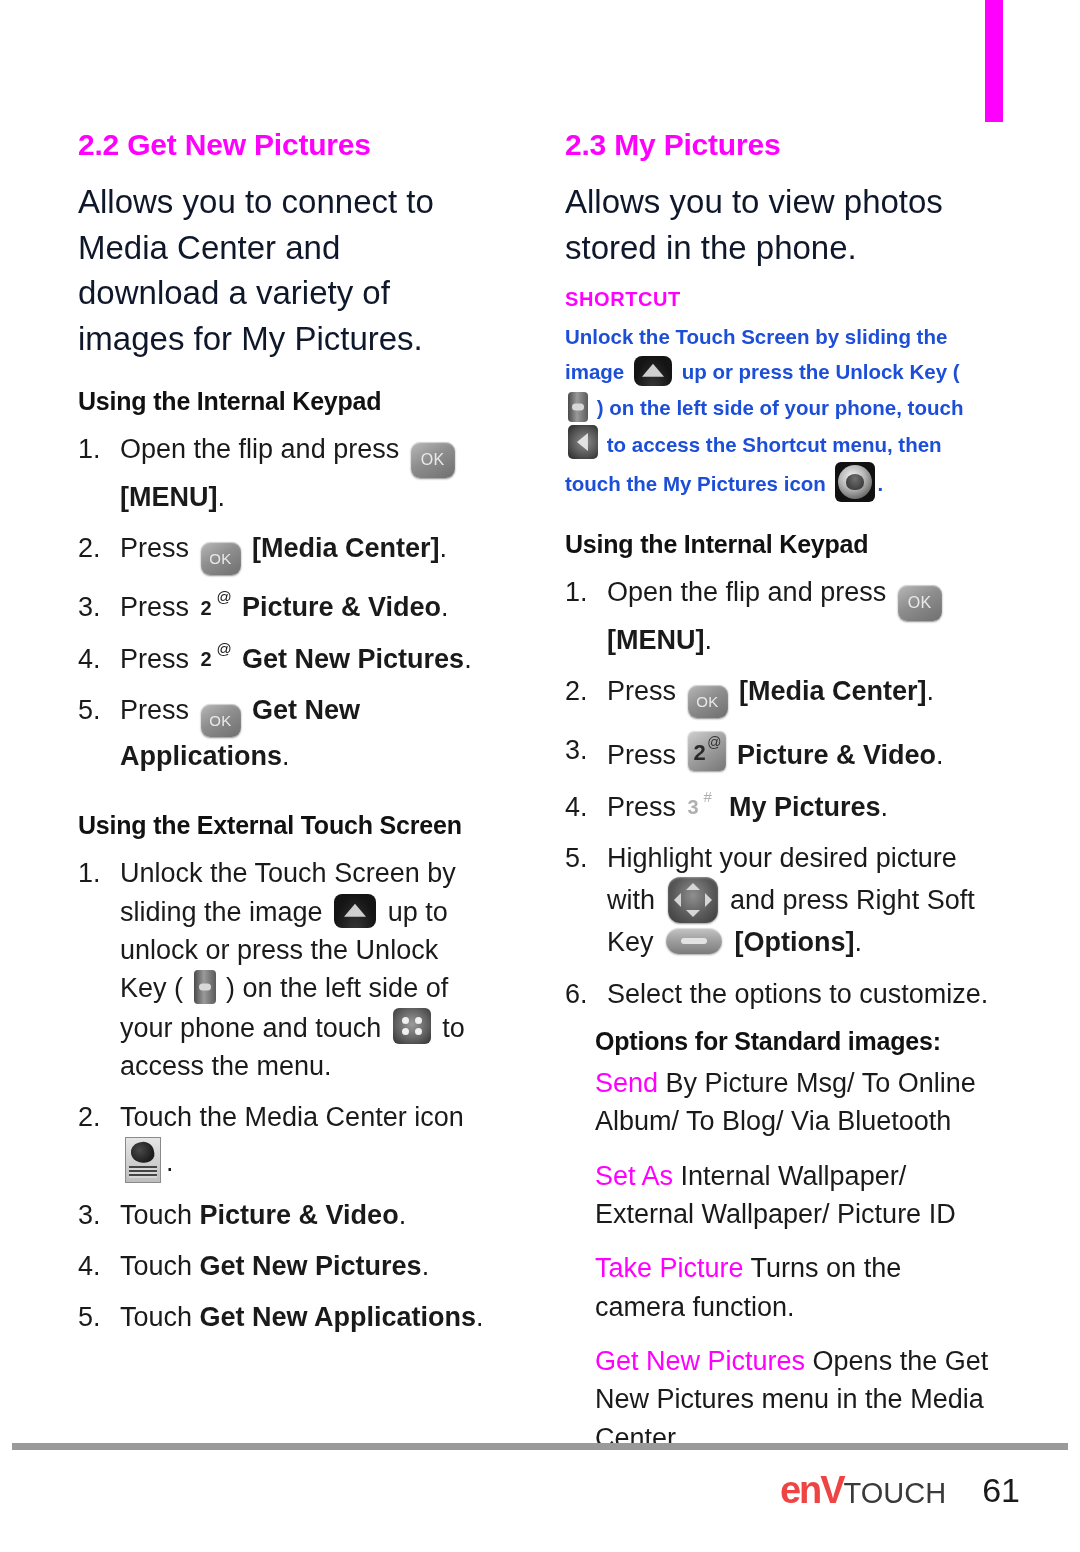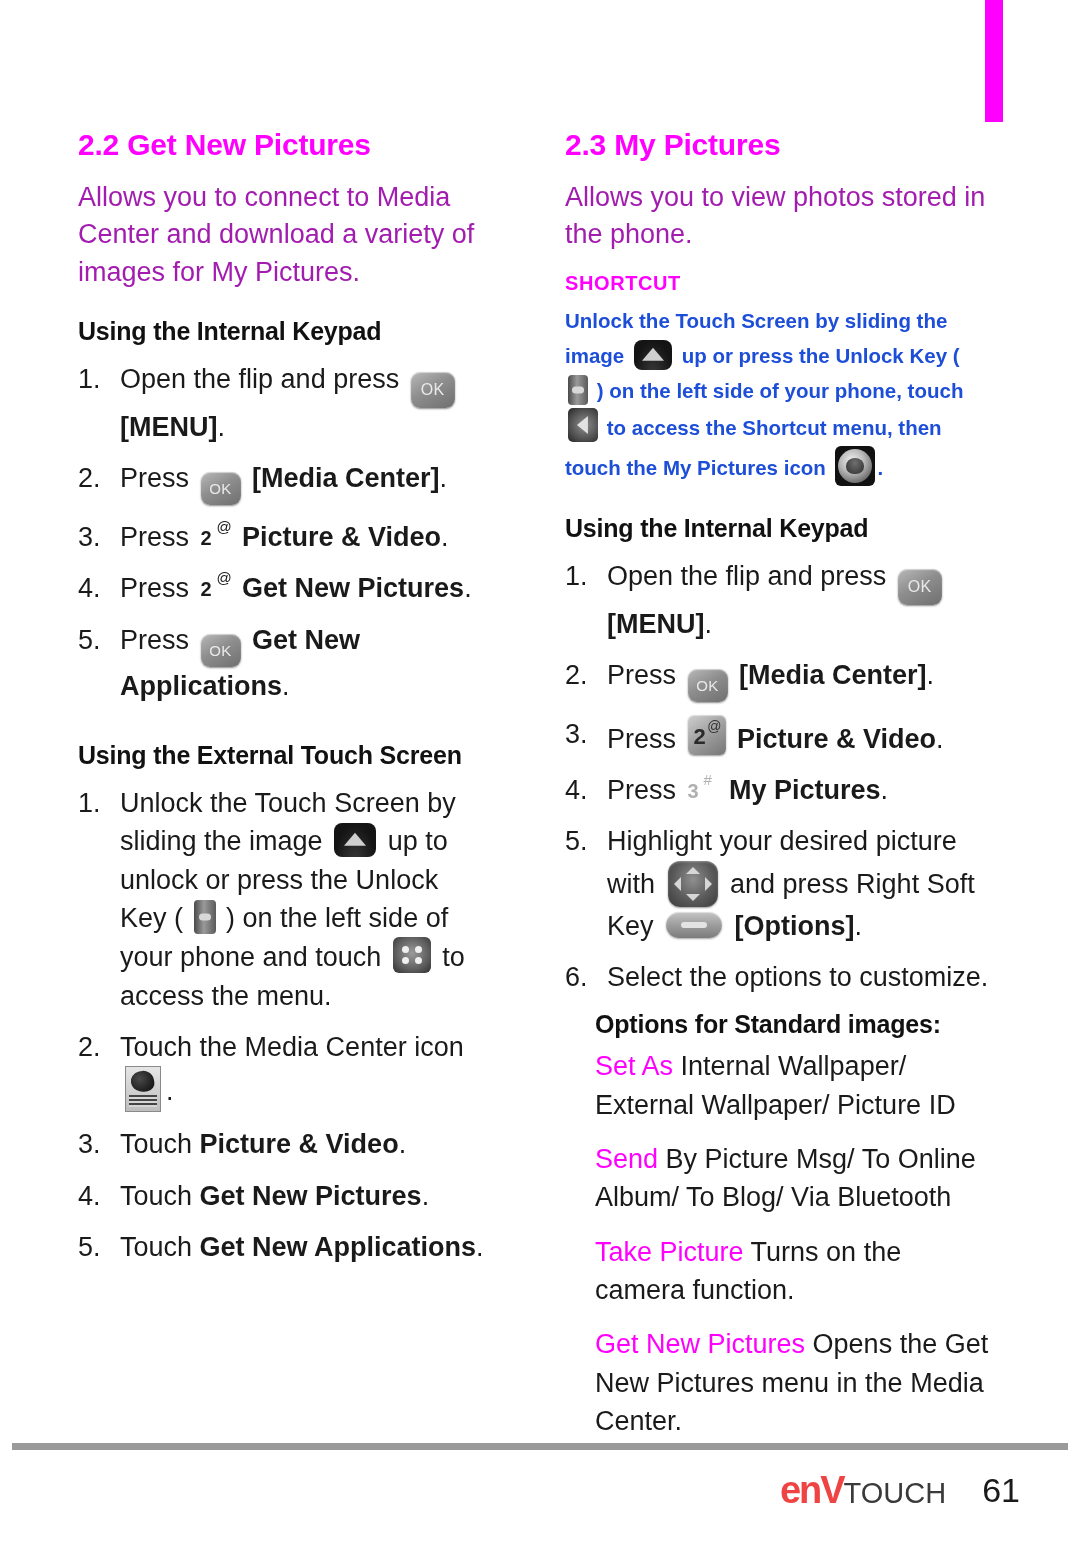--- a/index.html
+++ b/index.html
@@ -39,24 +39,24 @@
   h2.section-title {
     margin: 0 0 18px 0;
     font-size: 30px;
     font-weight: bold;
     color: #ff00ff;
     letter-spacing: -0.2px;
     line-height: 1.1;
   }
   p.intro {
     margin: 0 0 26px 0;
-    font-size: 27px;
+    font-size: 33px;
     line-height: 1.38;
     font-weight: normal;
-    color: #a21caf;
+    color: #0f172a;
   }
   h3.sub-head {
     margin: 0 0 14px 0;
     font-size: 25px;
     font-weight: bold;
     color: #111;
     letter-spacing: -0.2px;
   }
   
   ol.steps {
@@ -458,22 +458,22 @@
         <span class="num">5.</span><span>Highlight your desired picture with </span><span class="kb icon-nav"><i class="ar up"></i><i class="ar dn"></i><i class="ar lf"></i><i class="ar rt"></i></span><span> and press Right Soft Key </span><span class="kb icon-softkey"></span><span> </span><b class="bold">[Options]</b><span>.</span>
       </li>
       <li>
         <span class="num">6.</span><span>Select the options to customize.</span>
       </li>
     </ol>
 
     <h3 class="sub-head" style="margin:14px 0 4px 30px">Options for Standard images:</h3>
 
     <div class="opt-list">
+      <p class="opt-item"><span class="opt-key">Send</span><span> By Picture Msg/ To Online Album/ To Blog/ Via Bluetooth</span></p>
       <p class="opt-item"><span class="opt-key">Set As</span><span> Internal Wallpaper/ External Wallpaper/ Picture ID</span></p>
-      <p class="opt-item"><span class="opt-key">Send</span><span> By Picture Msg/ To Online Album/ To Blog/ Via Bluetooth</span></p>
       <p class="opt-item"><span class="opt-key">Take Picture</span><span>  Turns on the camera function.</span></p>
       <p class="opt-item"><span class="opt-key">Get New Pictures</span><span>  Opens the Get New Pictures menu in the Media Center.</span></p>
     </div>
   </div>
 
   <div class="footer-rule"></div>
   <div class="footer">
     <span class="logo">
         <span class="env">enV</span>
         <span class="touch">TOUCH</span>

